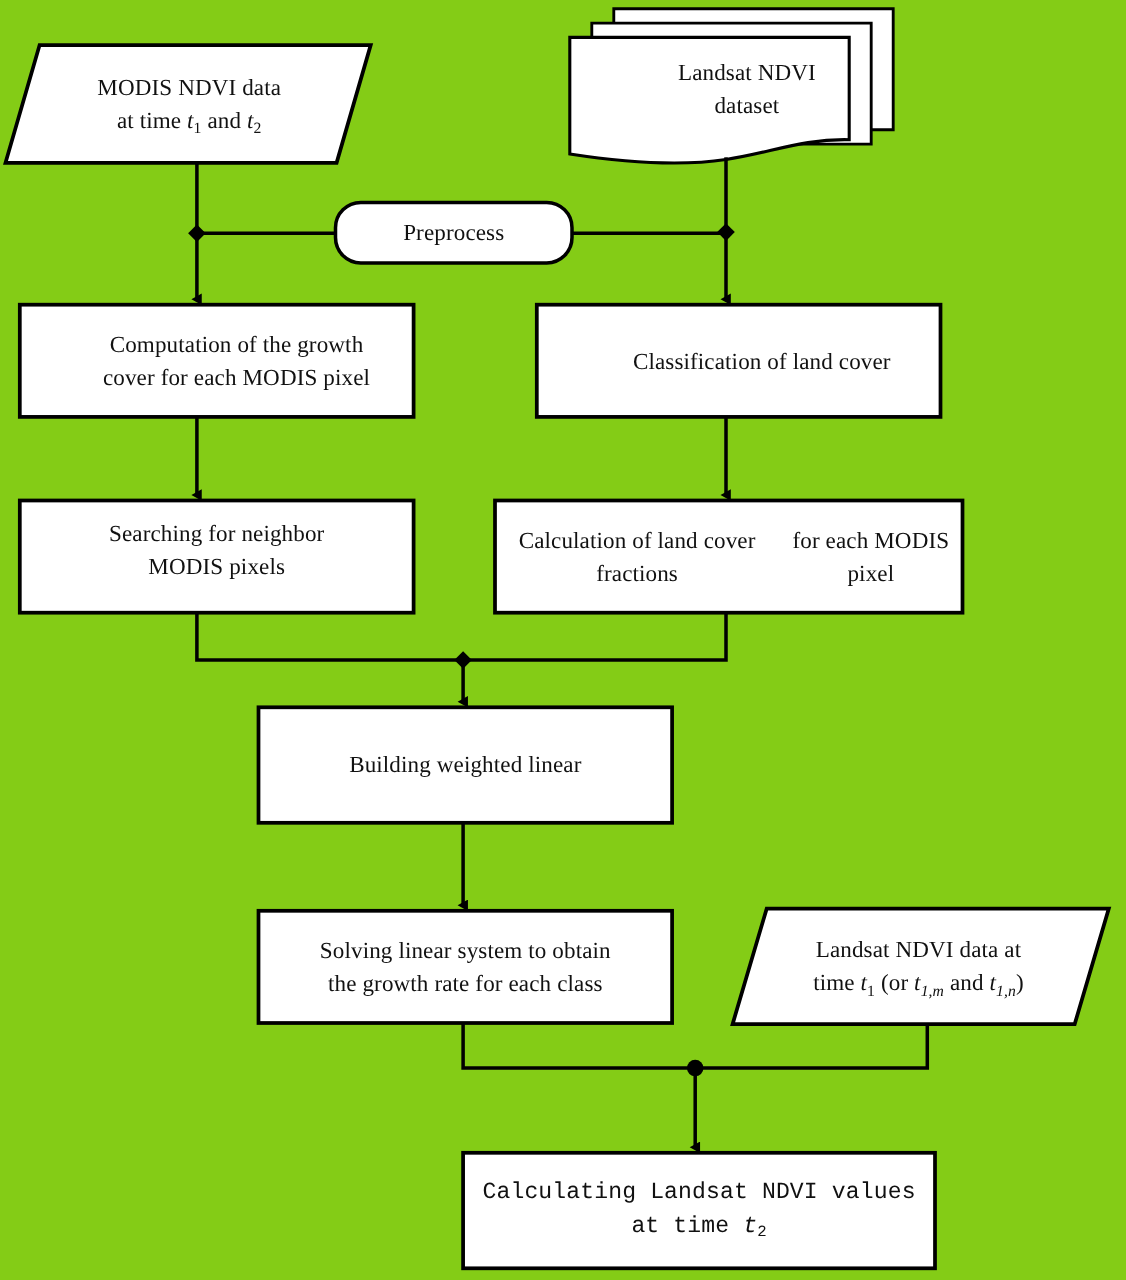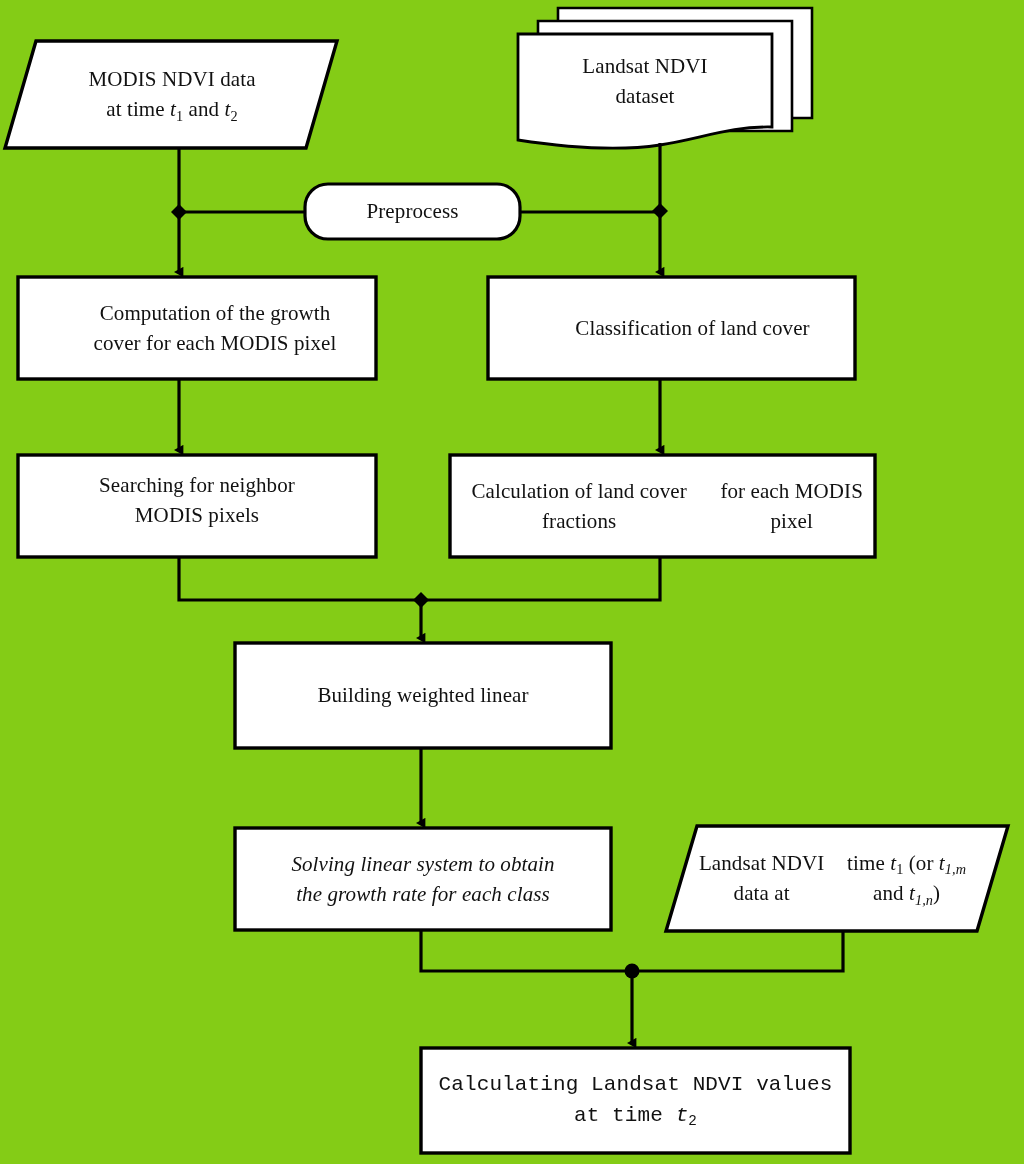--- a/index.html
+++ b/index.html
@@ -110,21 +110,21 @@
     </g>
   </svg>
 
   <div class="node-label" style="left:36px; top:48px; width:272px; height:92px; flex-direction:column;">
     <div>MODIS NDVI data</div>
     <div>
       <span>at time </span><span class="t">t</span><sub class="plain">1</sub><span> and </span><span class="t">t</span><sub class="plain">2</sub>
     </div>
   </div>
 
-  <div class="node-label" style="left:518px; top:40px; width:254px; height:82px; flex-direction:column;">
+  <div class="node-label" style="left:518px; top:40px; width:254px; height:82px; flex-direction:column;padding-left:34px;">
     <div>Landsat NDVI</div>
     <div>dataset</div>
   </div>
 
   <div class="node-label" style="left:305px; top:184px; width:215px; height:55px;">
     <div>Preprocess</div>
   </div>
 
   <div class="node-label" style="left:18px; top:277px; width:394px; height:102px; flex-direction:column;">
     <div>Computation of  the growth</div>
@@ -142,26 +142,26 @@
 
   <div class="node-label" style="left:450px; top:455px; width:425px; height:102px; ">
     <div>Calculation of land cover fractions</div>
     <div>for  each MODIS pixel</div>
   </div>
 
   <div class="node-label" style="left:235px; top:643px; width:376px; height:105px; flex-direction:column;border-radius:24px;">
     <div>Building weighted linear</div>
   </div>
 
-  <div class="node-label" style="left:235px; top:828px; width:376px; height:102px; flex-direction:column;font-style:italic;">
+  <div class="node-label" style="left:235px; top:828px; width:376px; height:102px; flex-direction:column;">
     <div>Solving linear system to obtain</div>
     <div>the growth rate for each class</div>
   </div>
 
-  <div class="node-label" style="left:690px; top:831px; width:290px; height:94px; flex-direction:row;text-align:center;">
+  <div class="node-label" style="left:690px; top:831px; width:290px; height:94px; flex-direction:column;text-align:center;">
     <div>Landsat NDVI data at</div>
     <div>
       <span>time </span><span class="t">t</span><sub class="plain">1</sub><span> (or </span><span class="t">t</span><sub>1,m</sub><span> and </span><span class="t">t</span><sub>1,n</sub><span>)</span>
     </div>
   </div>
 
   <div class="node-label" style="left:421px; top:1048px; width:429px; height:105px; flex-direction:column;font-family:Liberation Mono, monospace;">
     <div>Calculating Landsat NDVI values</div>
     <div>
       <span>at time </span><span class="t">t</span><sub class="plain">2</sub>

